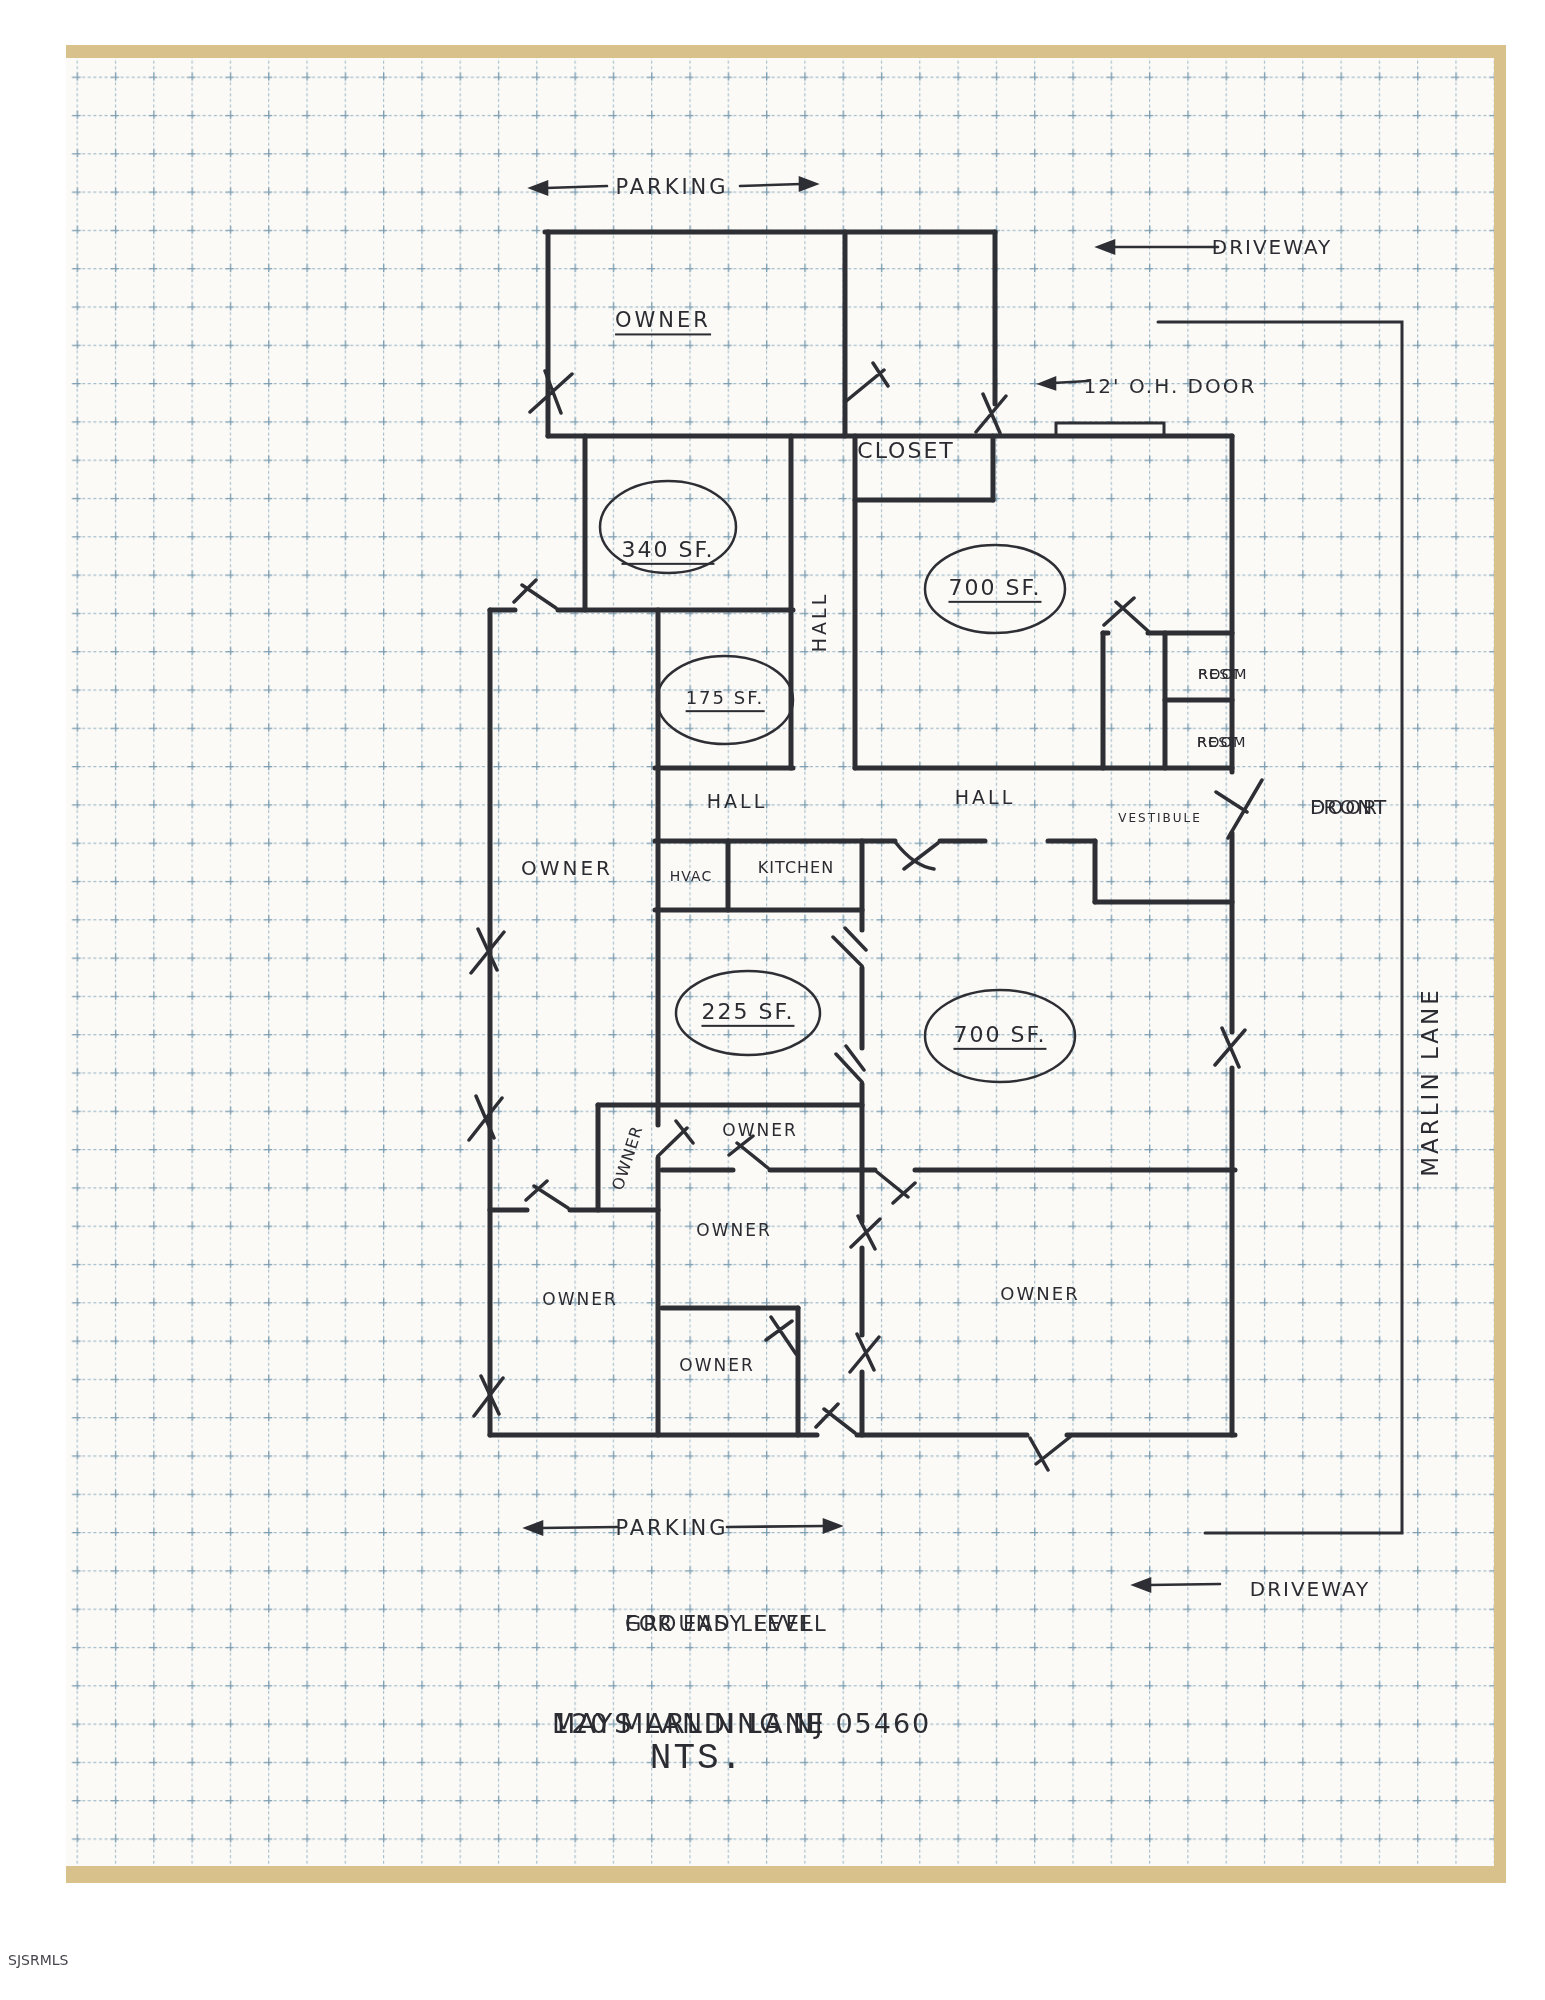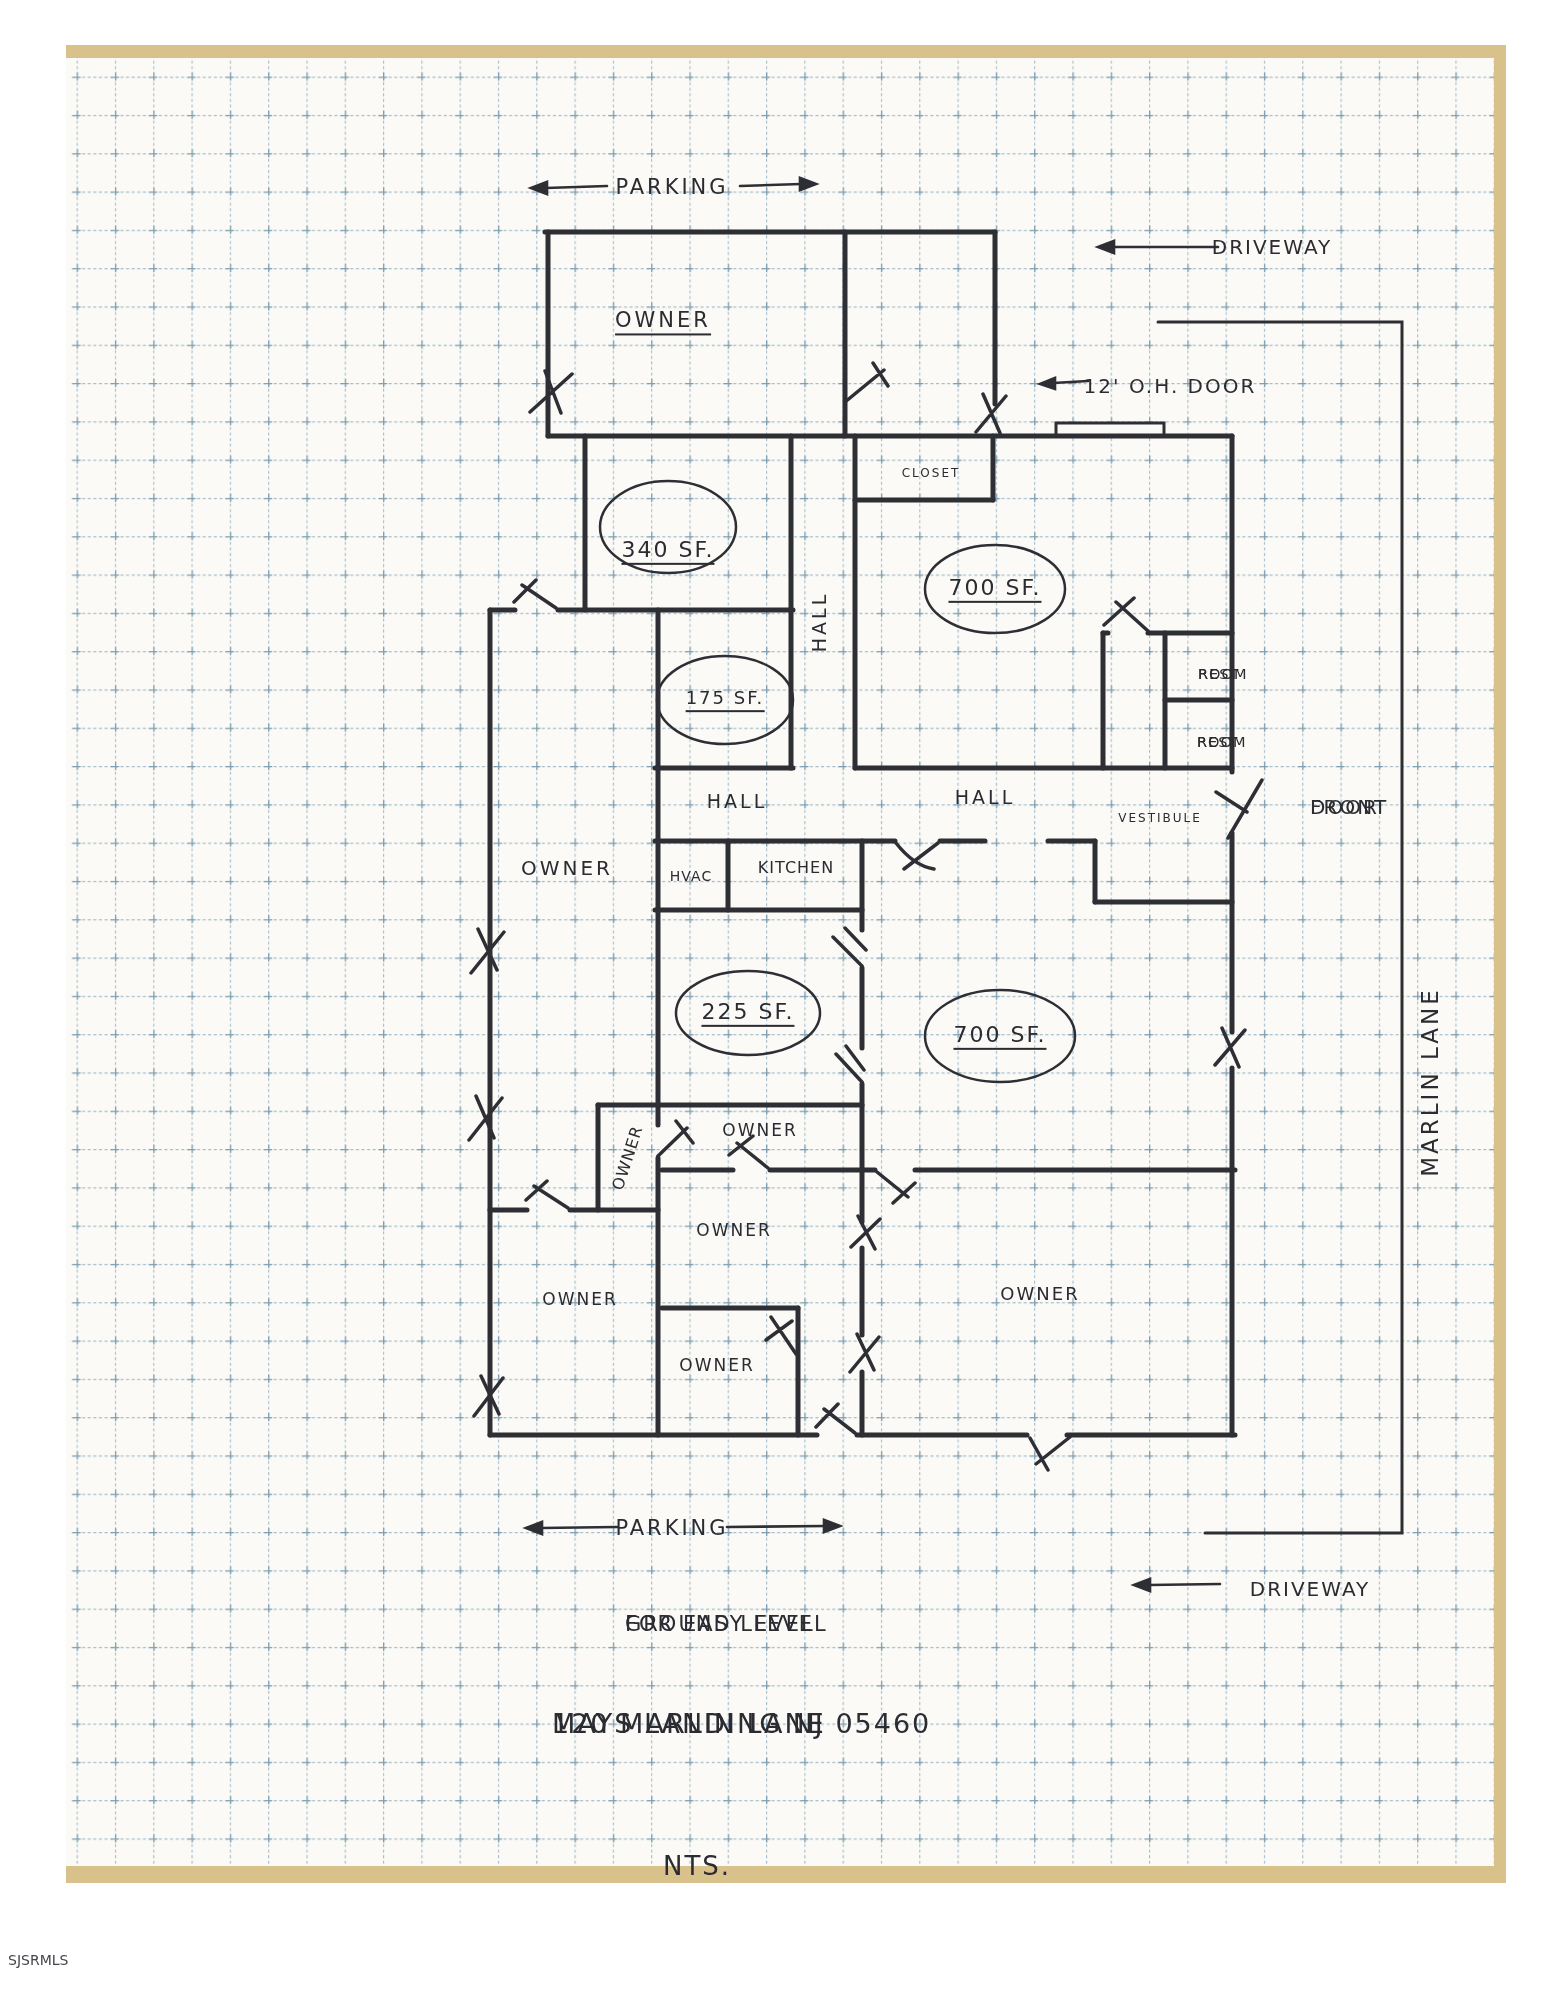--- a/index.html
+++ b/index.html
@@ -123,21 +123,21 @@
       <line x1="1149" y1="1585" x2="1220" y2="1584"></line>
         <polygon points="1134,1585 1150,1579 1150,1591"></polygon>
     </g>
   </svg>
 
   <div class="labels">
     <div class="lb" style="left:672px;top:187px;font-size:21px;letter-spacing:3px;">PARKING</div>
     <div class="lb" style="left:1272px;top:247px;font-size:20px;letter-spacing:2px;">DRIVEWAY</div>
     <div class="lb u" style="left:663px;top:322px;font-size:21px;letter-spacing:3px;">OWNER</div>
     <div class="lb" style="left:1170px;top:386px;font-size:20px;letter-spacing:2px;">12' O.H. DOOR</div>
-    <div class="lb" style="left:906px;top:474px;font-size:12px;letter-spacing:2px;margin-left:25px;">CLOSET</div>
+    <div class="lb" style="left:906px;top:451px;font-size:22px;letter-spacing:2px;">CLOSET</div>
     <div class="lb u" style="left:668px;top:527px;font-size:22px;letter-spacing:2px;margin-top:24px;">340 SF.</div>
     <div class="lb u" style="left:995px;top:589px;font-size:22px;letter-spacing:2px;">700 SF.</div>
     <div class="rot90" style="left:820px;top:622px;font-size:19px;letter-spacing:3px;">HALL</div>
     <div class="lb u" style="left:725px;top:700px;font-size:18px;letter-spacing:2px;">175 SF.</div>
 
     <div class="lb ctr" style="left:1198px;top:666px;font-size:14.5px;letter-spacing:1px;">
       <div>REST</div>
       <div>ROOM</div>
     </div>
     <div class="lb ctr" style="left:1197px;top:734px;font-size:14.5px;letter-spacing:1px;">
@@ -176,17 +176,17 @@
     <div style="left:625px;top:1612px;font-size:21px;letter-spacing:2px;line-height:1.45;">
       <div>GROUND LEVEL</div>
       <div>FOR EASY LEVEL</div>
     </div>
 
     <div style="left:552px;top:1708px;font-size:27px;letter-spacing:2px;line-height:1.3;">
       <div>120  MARLIN  LANE</div>
       <div>MAYS  LANDING  NJ  05460</div>
     </div>
 
-    <div class="lb" style="left:697px;top:1867px;font-size:26px;letter-spacing:2px;">NTS.</div>
+    <div class="lb" style="left:697px;top:1759px;font-size:36px;letter-spacing:2px;font-family:Liberation Mono, monospace;">NTS.</div>
   </div>
 
   <div class="wm" style="position:absolute;left:8px;top:1952px;font-size:14px;">SJSRMLS</div>
 </div>
 
 </body></html>

